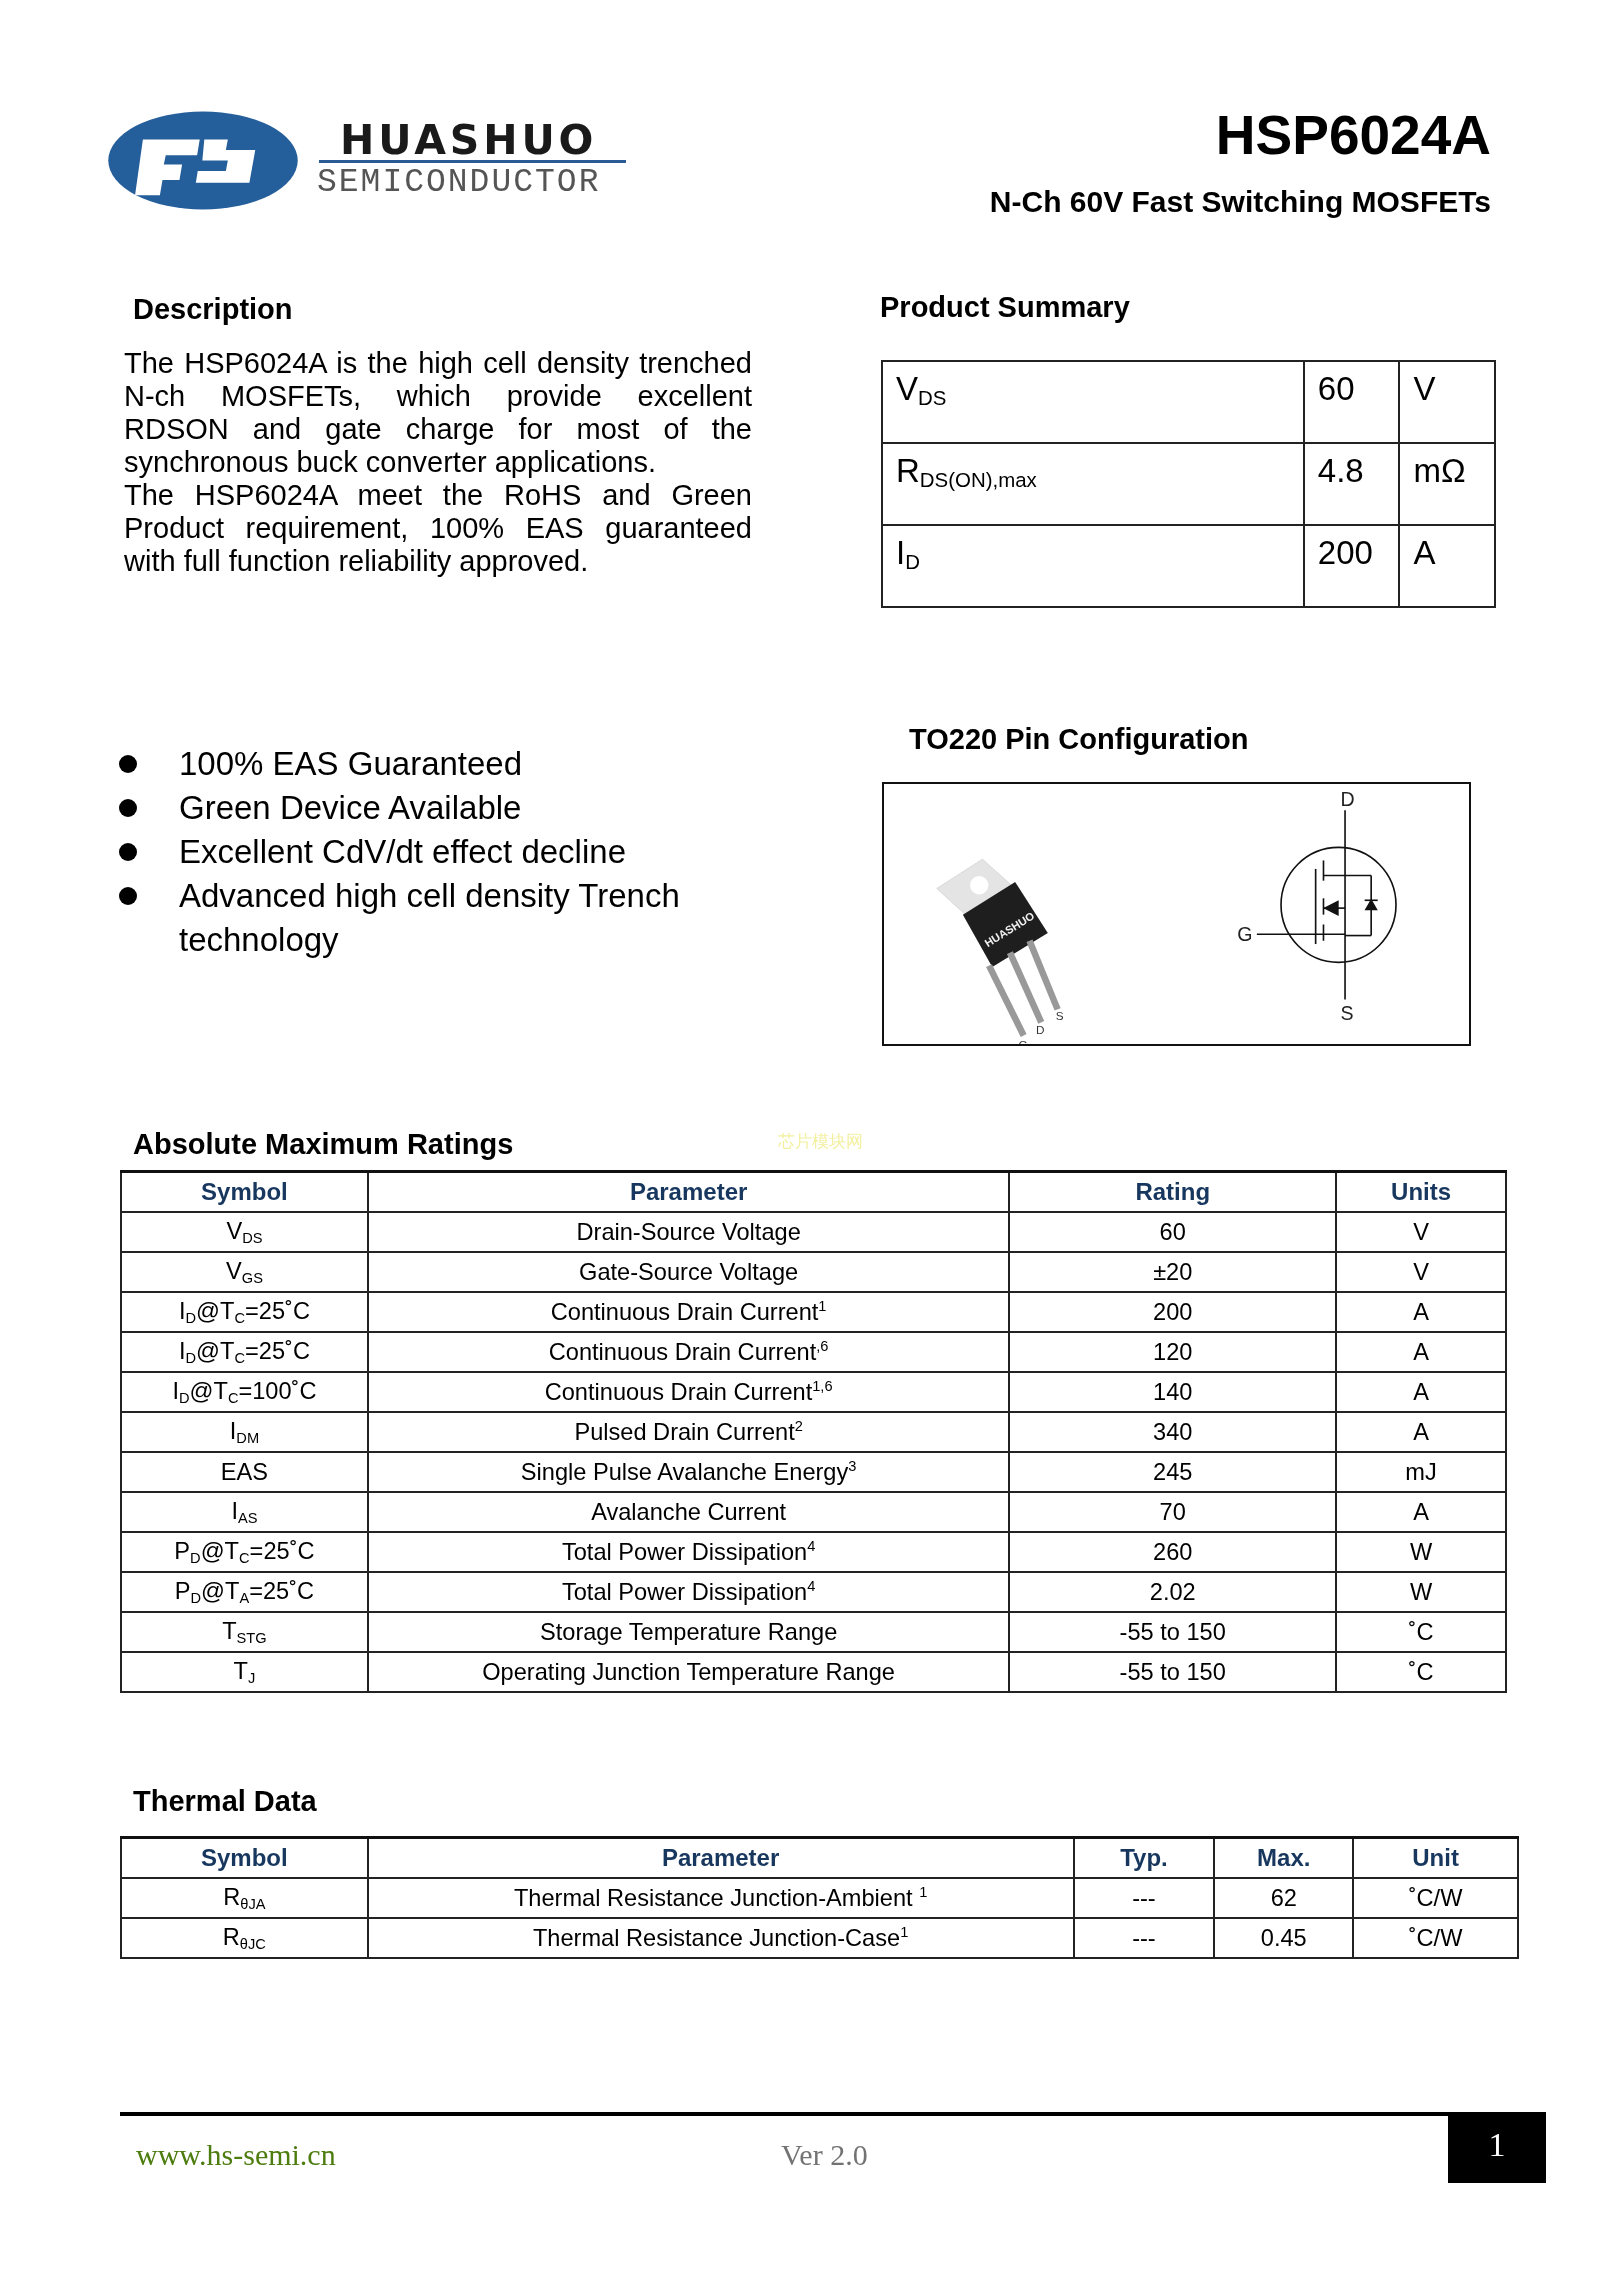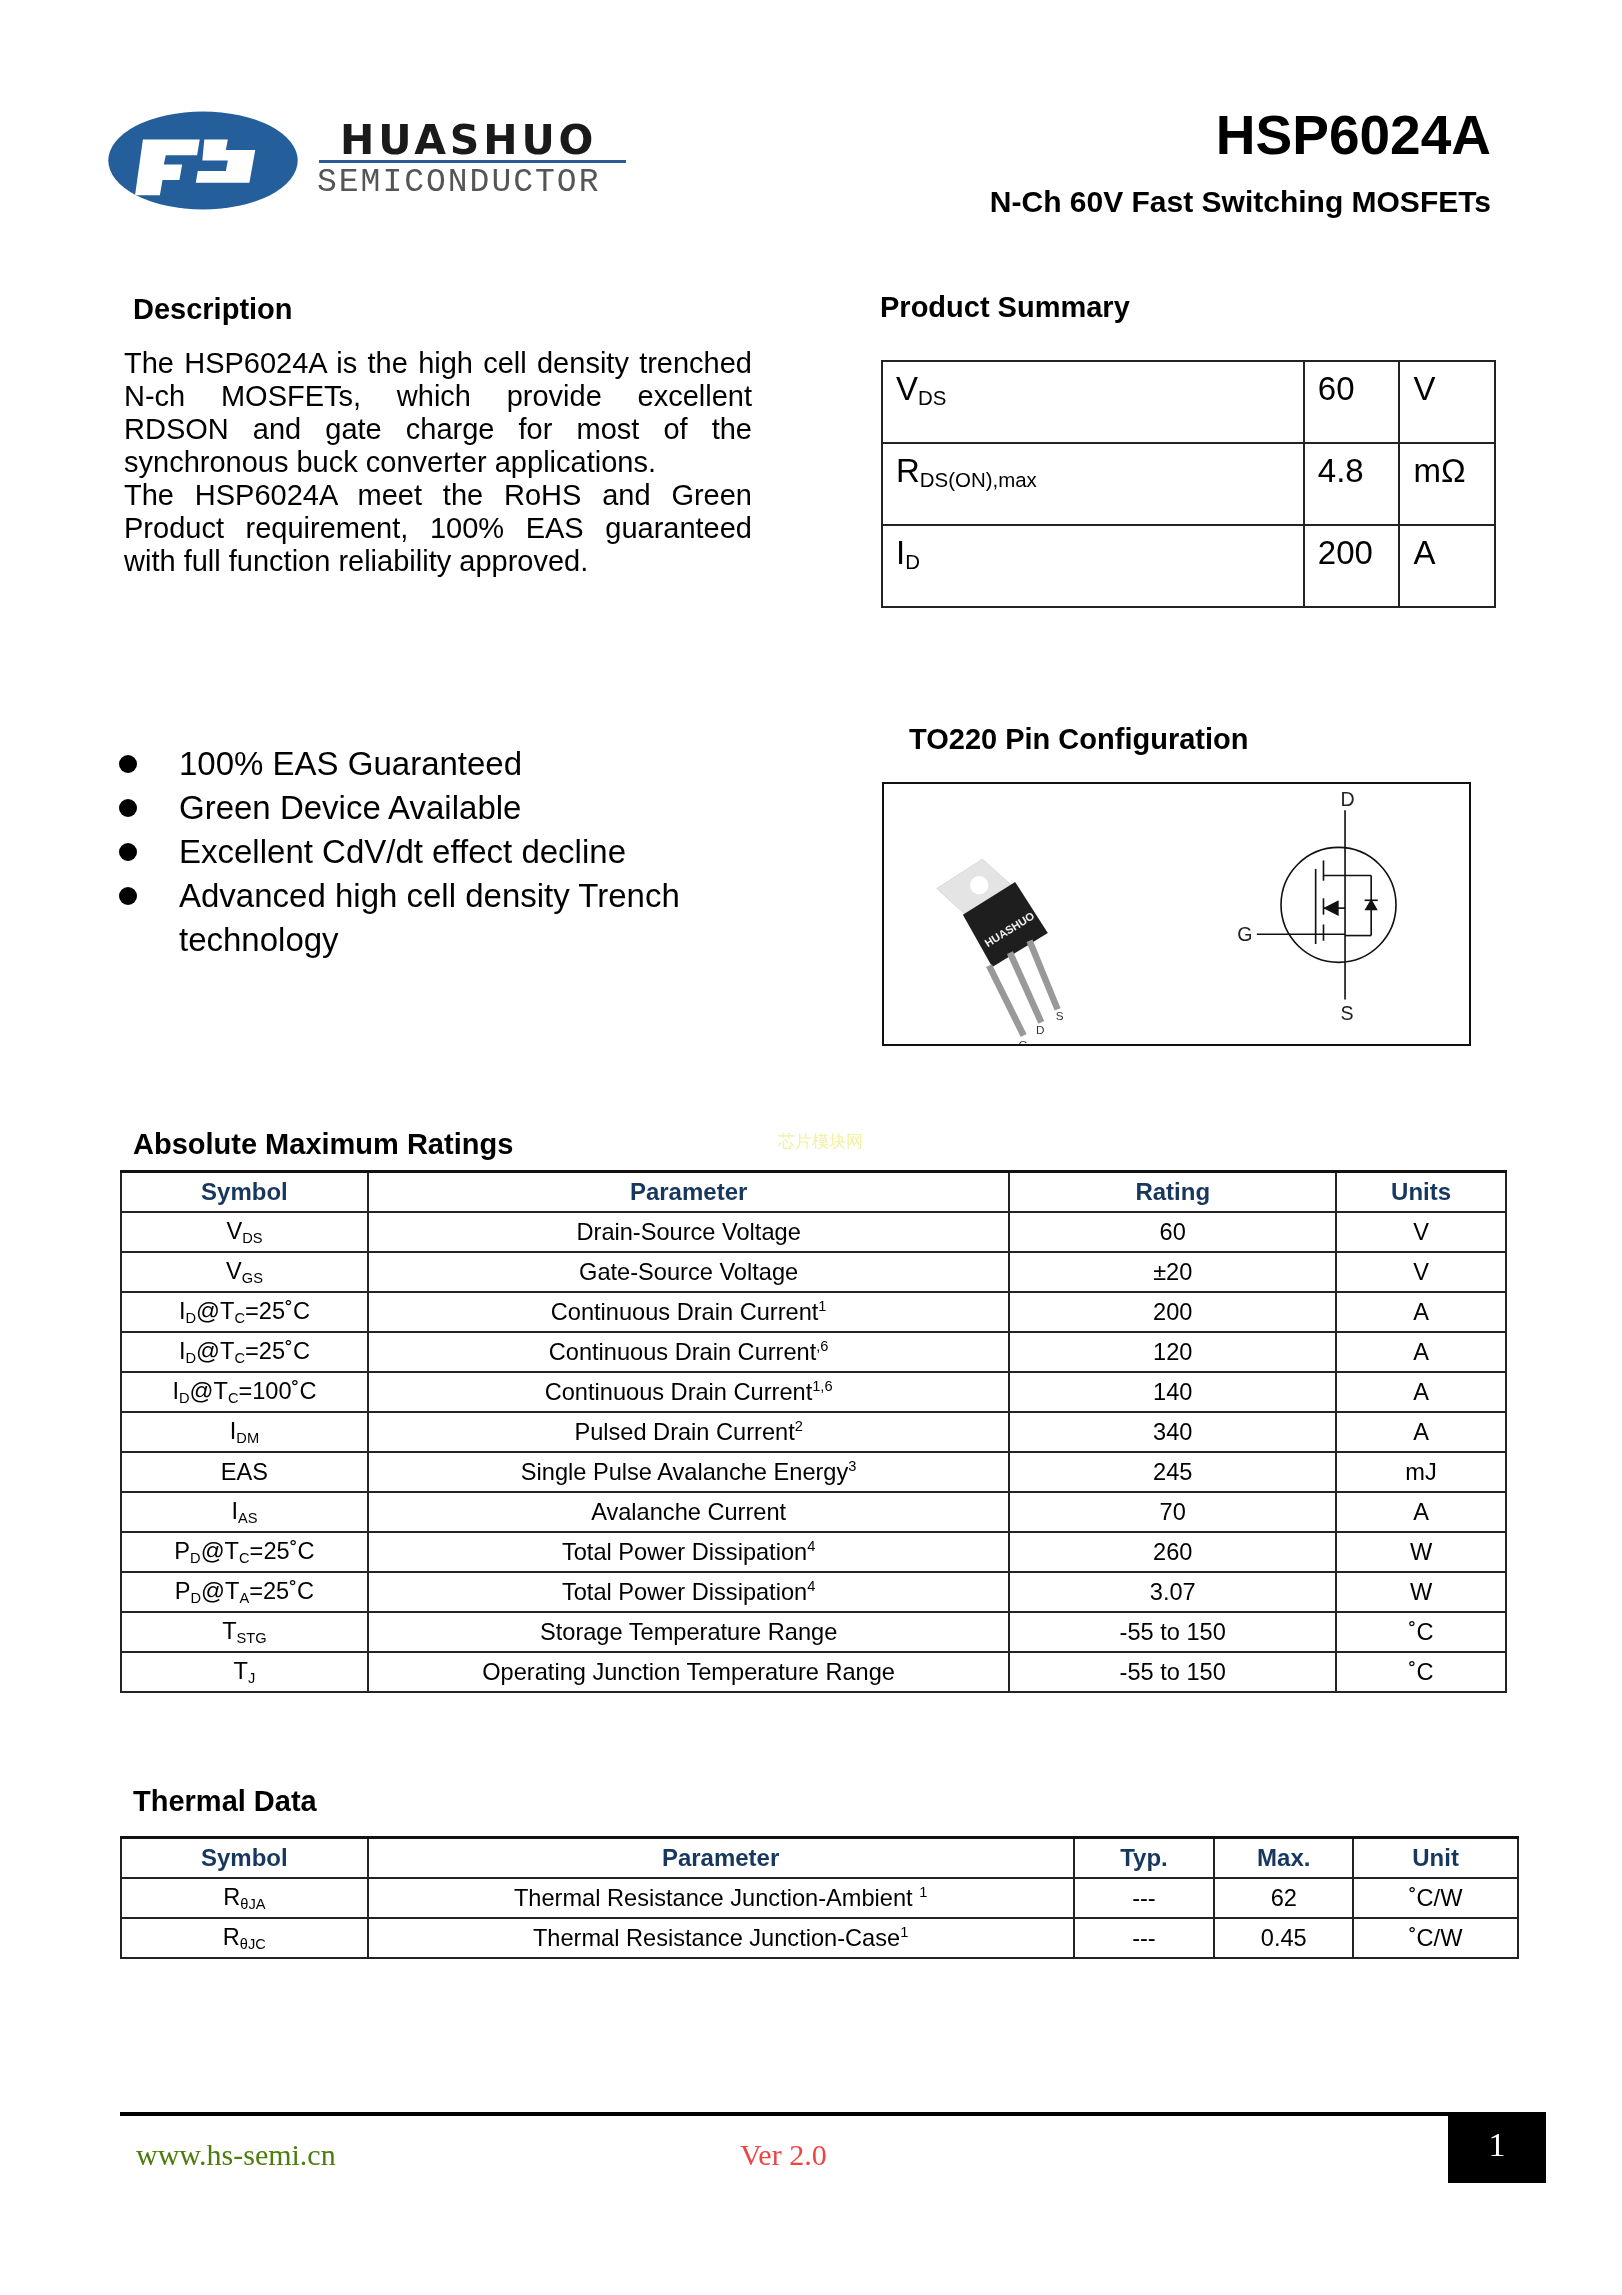--- a/index.html
+++ b/index.html
@@ -48,21 +48,21 @@
   .data-table th { color: #17375e; font-weight: bold; font-size: 24px; }
   .data-table { border-top: 3.3px solid #111; border-bottom: 2.6px solid #111; }
 
   .td-title { left: 133px; top: 1785px; }
   .td-table { left: 120px; top: 1836px; width: 1399px; }
 
   
   .footer-rule { left: 120px; top: 2112px; width: 1328px; height: 3.9px; background: #000; }
   .footer-page { left: 1448px; top: 2112px; width: 98px; height: 71px; background: #000; color: #fff; font-family: "Liberation Serif", serif; font-size: 34px; text-align: center; line-height: 65px; }
   .footer-url { left: 136px; top: 2138px; font-family: "Liberation Serif", serif; font-size: 30px; color: #4d7c0f; }
-  .footer-ver { left: 740px; top: 2138px; font-family: "Liberation Serif", serif; font-size: 30px; color: #ef4444; }
+  .footer-ver { left: 781px; top: 2138px; font-family: "Liberation Serif", serif; font-size: 30px; color: #737373; }
 </style>
 </head>
 <body>
 
 <div class="abs logo">
   <svg width="196" height="105" viewBox="0 0 300 160">
     <ellipse cx="150" cy="80" rx="145" ry="75" fill="#245e9b"></ellipse>
     <path d="M52 48 L140 48 L136 74 L86 74 L82 97 L126 97 L121 130 L40 130 L44 108 L63 108 L66 97 L52 97 Z" fill="#ffffff" opacity="0"></path>
     <path d="M58 48 L145 48 L141 72 L93 72 L90 86 L118 86 L114 110 L88 110 L84 133 L46 133 Z" fill="#fff"></path>
     <path d="M152 48 L188 48 L185 64 L230 64 L221 114 L139 114 L142 96 L185 96 L188 80 L149 80 Z" fill="#fff"></path>
@@ -216,21 +216,21 @@
       </tr>
       <tr>
         <td><span>P</span><sub>D</sub><span>@T</span><sub>C</sub><span>=25˚C</span></td>
         <td><span>Total Power Dissipation</span><sup>4</sup></td>
         <td>260</td>
         <td>W</td>
       </tr>
       <tr>
         <td><span>P</span><sub>D</sub><span>@T</span><sub>A</sub><span>=25˚C</span></td>
         <td><span>Total Power Dissipation</span><sup>4</sup></td>
-        <td>3.07</td>
+        <td>2.02</td>
         <td>W</td>
       </tr>
       <tr>
         <td><span>T</span><sub>STG</sub></td>
         <td><span>Storage Temperature Range</span></td>
         <td>-55 to 150</td>
         <td>˚C</td>
       </tr>
       <tr>
         <td><span>T</span><sub>J</sub></td>

